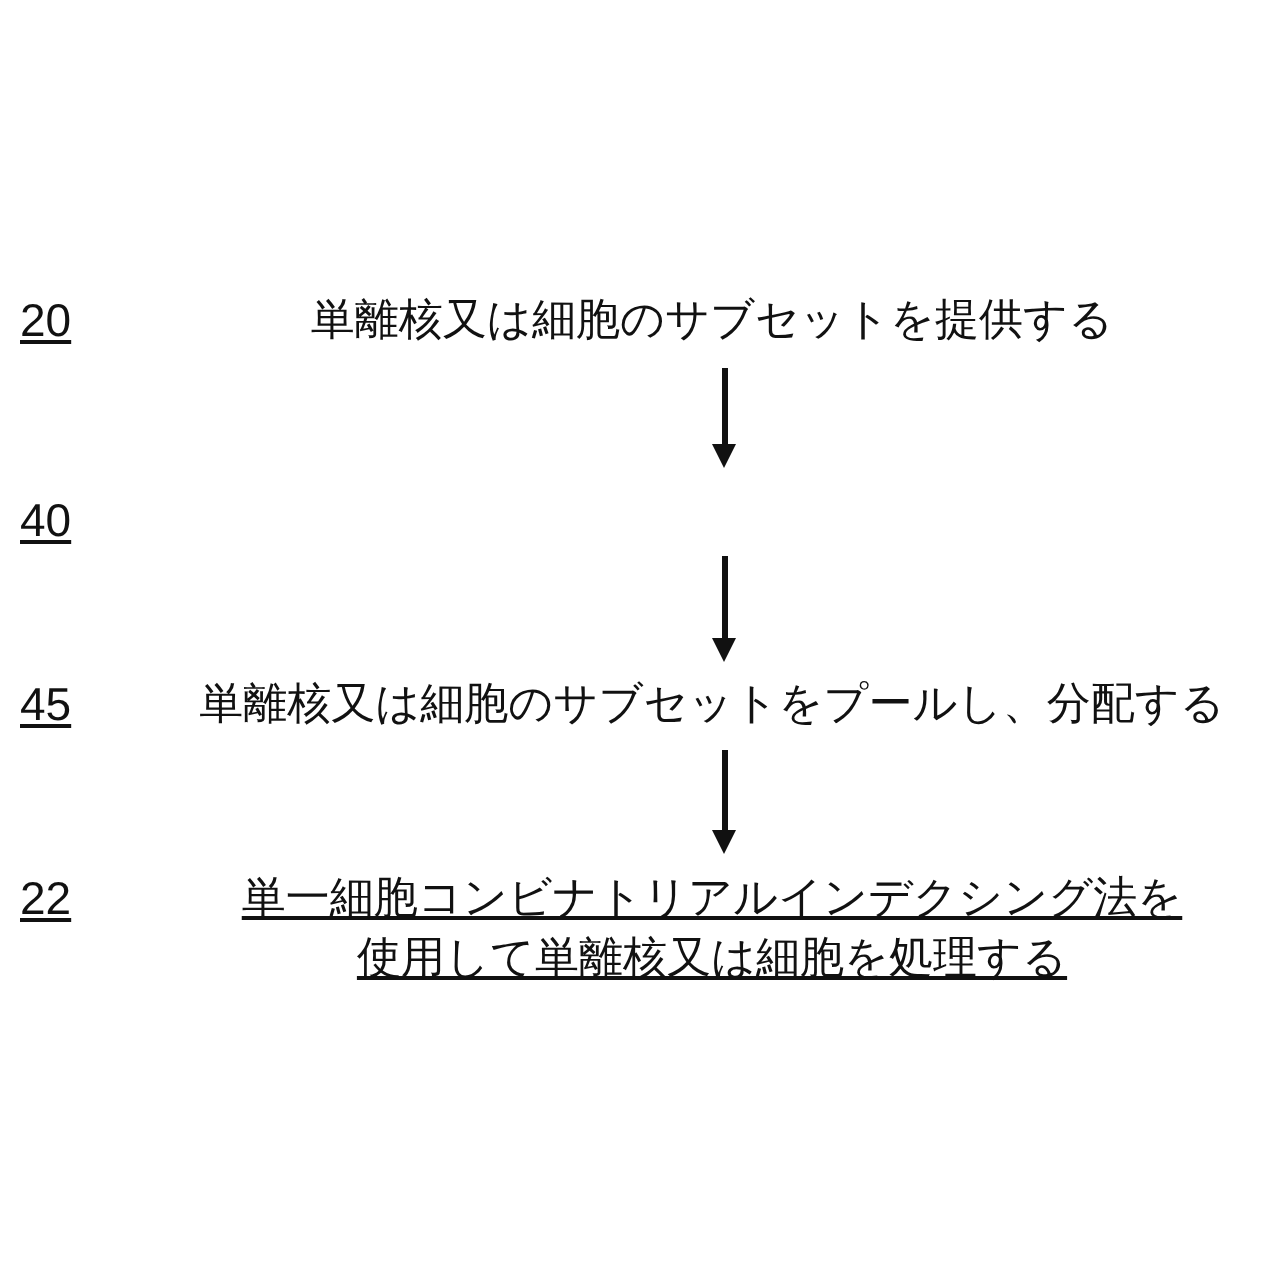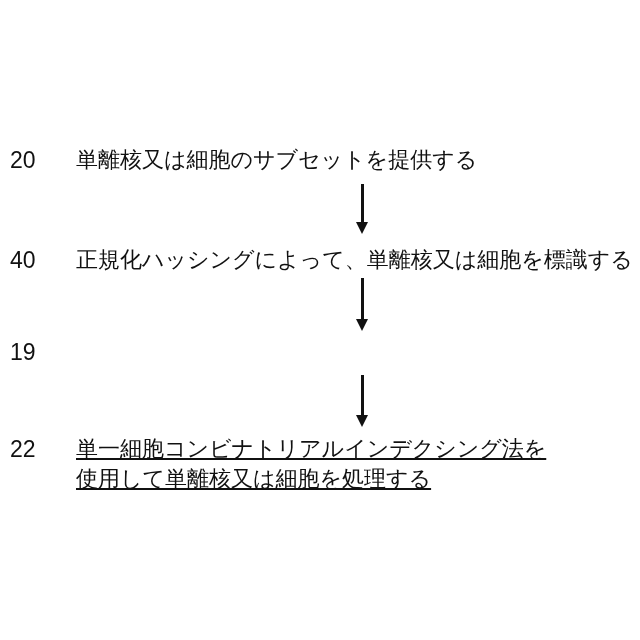--- a/index.html
+++ b/index.html
@@ -17,31 +17,32 @@
     width: 640px;
     height: 640px;
     background: var(--bg, #ffffff);
     overflow: hidden;
     color: var(--ink, #111111);
   }
   .step-label {
     position: absolute;
     left: 76px;
     width: 560px;
-    text-align: left;
+    text-align: center;
     font-size: 22px;
     line-height: 30px;
     white-space: pre-line;
     letter-spacing: 0;
   }
   .step-num {
     position: absolute;
     left: 10px;
     font-size: 23px;
     line-height: 30px;
+    text-decoration: underline;
   }
   .l0 { top: 145px; }
   .l1 { top: 245px; }
   .l2 { top: 337px; }
   .l3 { top: 434px; text-decoration: underline; }
   .n0 { top: 145px; }
   .n1 { top: 245px; }
   .n2 { top: 337px; }
   .n3 { top: 434px; }
   .arrow {
@@ -75,28 +76,28 @@
 
   <div class="step-num n0">20</div>
   <div class="step-label l0">単離核又は細胞のサブセットを提供する</div>
 
   <div class="arrow a0">
     <div class="shaft"></div>
     <div class="head"></div>
   </div>
 
   <div class="step-num n1">40</div>
-  <div class="step-label l1">正規化ハッシングによって、単離核又は細胞を標識する</div>
 
   <div class="arrow a1">
     <div class="shaft"></div>
     <div class="head"></div>
   </div>
 
-  <div class="step-num n2">19</div>
+  <div class="step-num n2">45</div>
+  <div class="step-label l2">単離核又は細胞のサブセットをプールし、分配する</div>
 
   <div class="arrow a2">
     <div class="shaft"></div>
     <div class="head"></div>
   </div>
 
   <div class="step-num n3">22</div>
   <div class="step-label l3">単一細胞コンビナトリアルインデクシング法を
 使用して単離核又は細胞を処理する</div>
 

